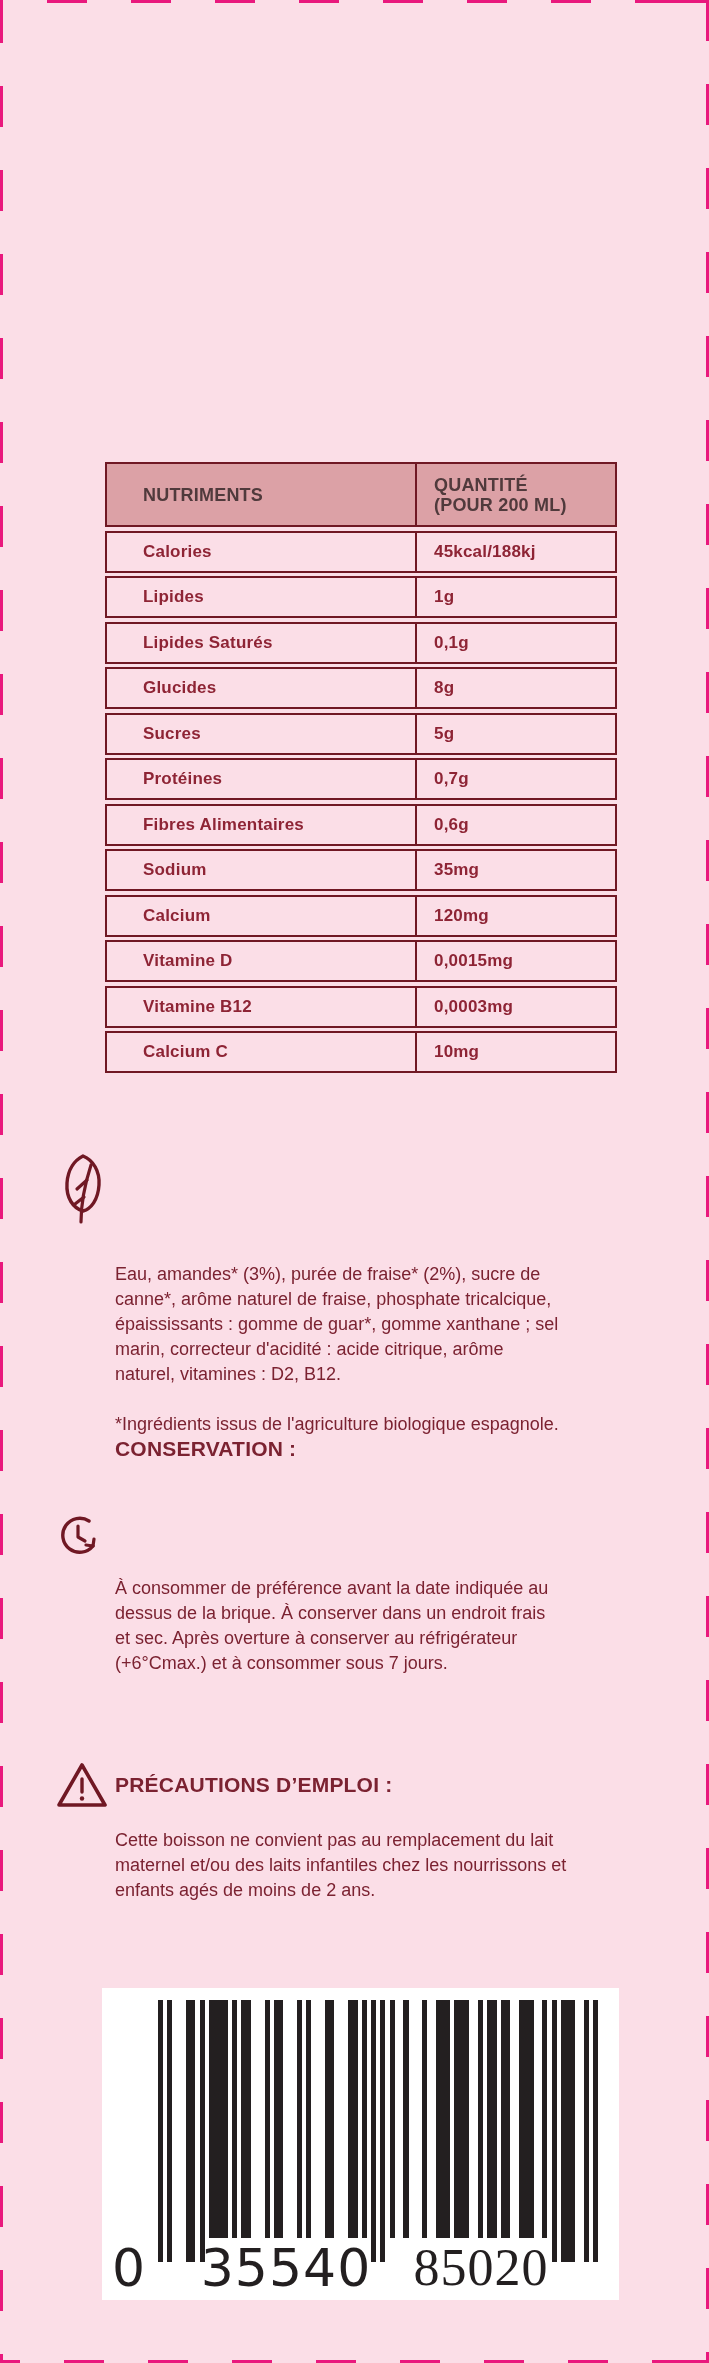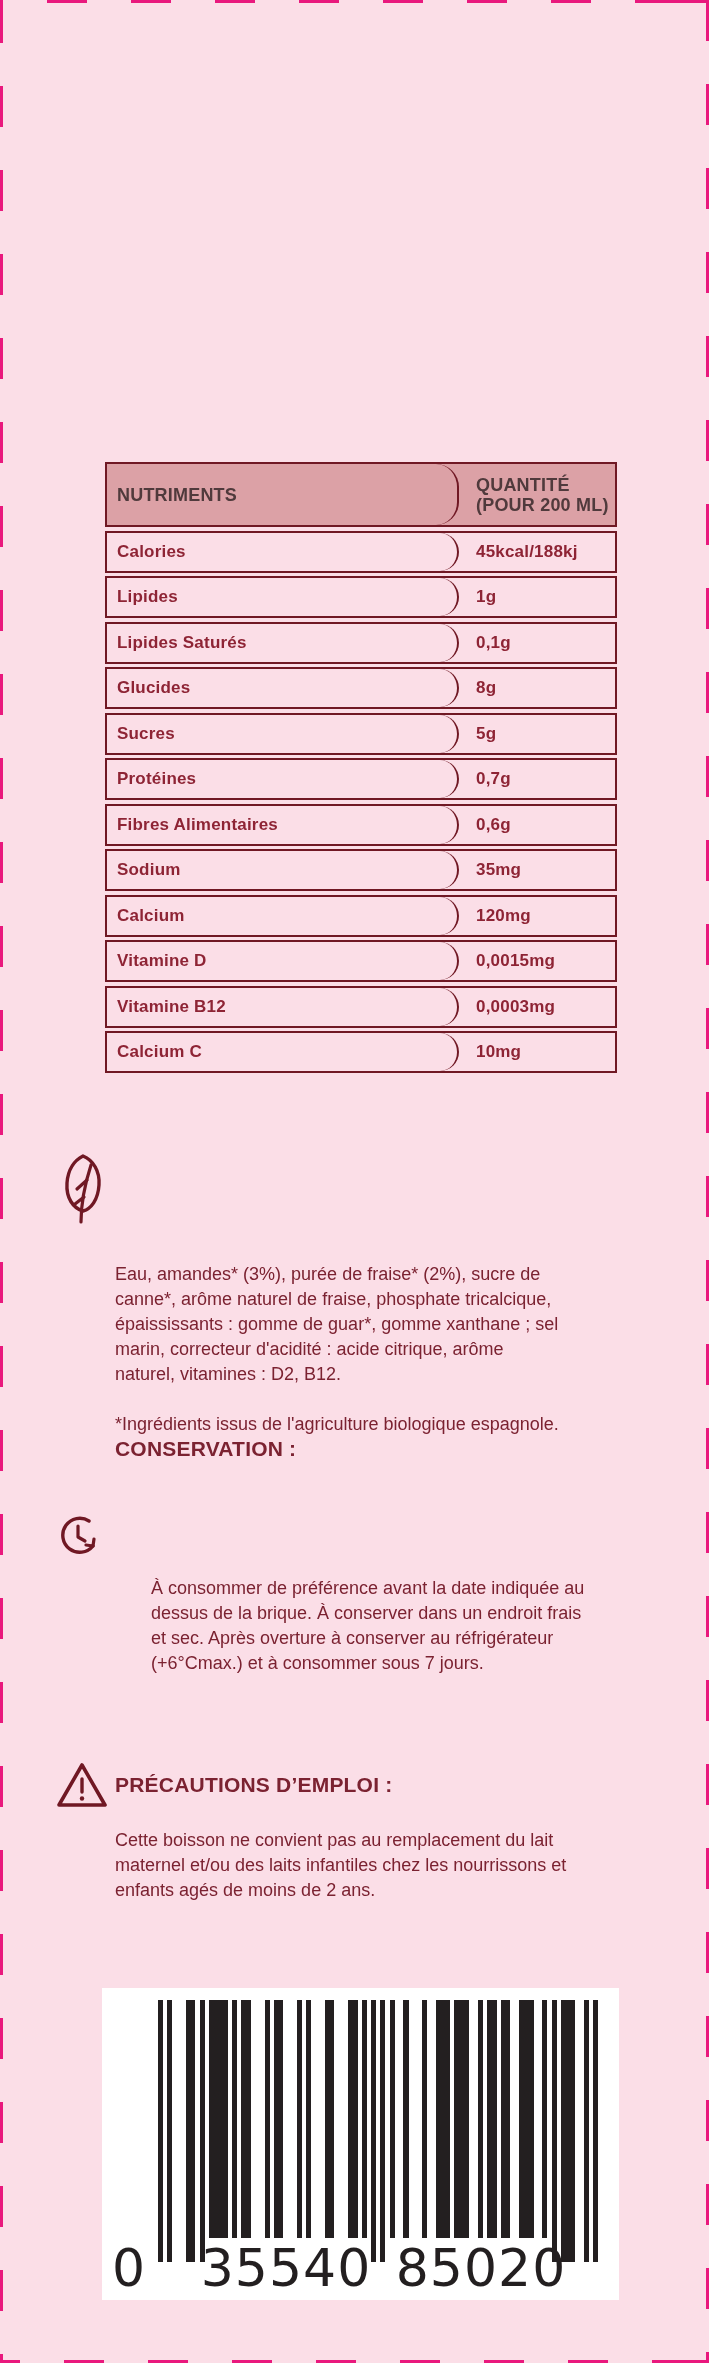--- a/index.html
+++ b/index.html
@@ -26,21 +26,21 @@
 
   
   #ntable{position:absolute;left:105px;top:462px;width:512px;}
   .trow{
     display:flex;box-sizing:border-box;width:100%;
     border:2.5px solid #701824;background:transparent;
     height:42px;margin-top:3.5px;align-items:stretch;
   }
   .trow.head{height:65px;margin-top:0;background:#dca1a6;}
   .tc{box-sizing:border-box;display:flex;align-items:center;}
-  .tc.lbl{width:352px;border-right:2.5px solid #701824;padding-left:10px;border-radius:23px;}
+  .tc.lbl{width:310px;border-right:2.5px solid #701824;padding-left:36px;}
   .tc.val{flex:1;padding-left:17px;}
   .trow .tc{font-size:17px;font-weight:600;color:#8e2435;letter-spacing:.2px;}
   .trow.head .tc{font-size:18px;font-weight:bold;color:#503a3c;white-space:pre-line;line-height:20px;}
 
   
   .sec-icon{position:absolute;}
   .sec-title{
     position:absolute;left:115px;
     font-weight:bold;color:#7b2231;font-size:21px;line-height:26px;
     white-space:pre;letter-spacing:.2px;
@@ -141,21 +141,21 @@
 marin, correcteur d'acidité : acide citrique, arôme
 naturel, vitamines : D2, B12.</div>
   <div class="sec-body" style="top:1412px;">*Ingrédients issus de l'agriculture biologique espagnole.</div>
 
   <svg class="sec-icon" style="left:57px;top:1514px;" width="44" height="48" viewBox="0 0 44 48">
     <path class="stk" stroke-width="3.4" d="M32 7 A17 17 0 1 0 36 32"></path>
     <path class="stk" stroke-width="3.2" d="M36 32 L29 31 M36 32 L37 25"></path>
     <path class="stk" stroke-width="3.2" d="M21 12 L21 23 L28 27"></path>
   </svg>
   <div class="sec-title" style="top:1436px;">CONSERVATION :</div>
-  <div class="sec-body" style="top:1576px;margin-left:36px;">À consommer de préférence avant la date indiquée au
+  <div class="sec-body" style="top:1576px;">À consommer de préférence avant la date indiquée au
 dessus de la brique. À conserver dans un endroit frais
 et sec. Après overture à conserver au réfrigérateur
 (+6°Cmax.) et à consommer sous 7 jours.</div>
 
   <svg class="sec-icon" style="left:55px;top:1760px;" width="54" height="50" viewBox="0 0 54 50">
     <path class="stk" stroke-width="3.6" d="M27 5 L50 45 L4 45 Z"></path>
     <path class="stk" stroke-width="3.4" d="M27 19 L27 32"></path>
     <circle cx="27" cy="38.5" r="2.2" fill="#701824"></circle>
   </svg>
   <div class="sec-title" style="top:1772px;">PRÉCAUTIONS D’EMPLOI :</div>
@@ -209,16 +209,16 @@
         <div class="bar" style="left: 384.421px; width: 5.03158px; height: 238px;"></div>
         <div class="bar" style="left: 393.684px; width: 5.03158px; height: 262px;"></div>
         <div class="bar" style="left: 402.947px; width: 5.03158px; height: 262px;"></div>
         <div class="bar" style="left: 407.579px; width: 5.03158px; height: 262px;"></div>
         <div class="bar" style="left: 412.211px; width: 5.03158px; height: 262px;"></div>
         <div class="bar" style="left: 426.105px; width: 5.03158px; height: 262px;"></div>
         <div class="bar" style="left: 435.368px; width: 5.03158px; height: 262px;"></div>
       </div>
     <span class="bc-num" style="left:10px;">0</span>
     <span class="bc-num" style="left:184px;transform:translateX(-50%);">35540</span>
-    <span class="bc-num" style="left:379px;transform:translateX(-50%);">85020</span>
+    <span class="bc-num" style="left:379px;transform:translateX(-50%);font-family:Liberation Serif, serif;">85020</span>
   </div>
 
 </div>
 
 </body></html>

